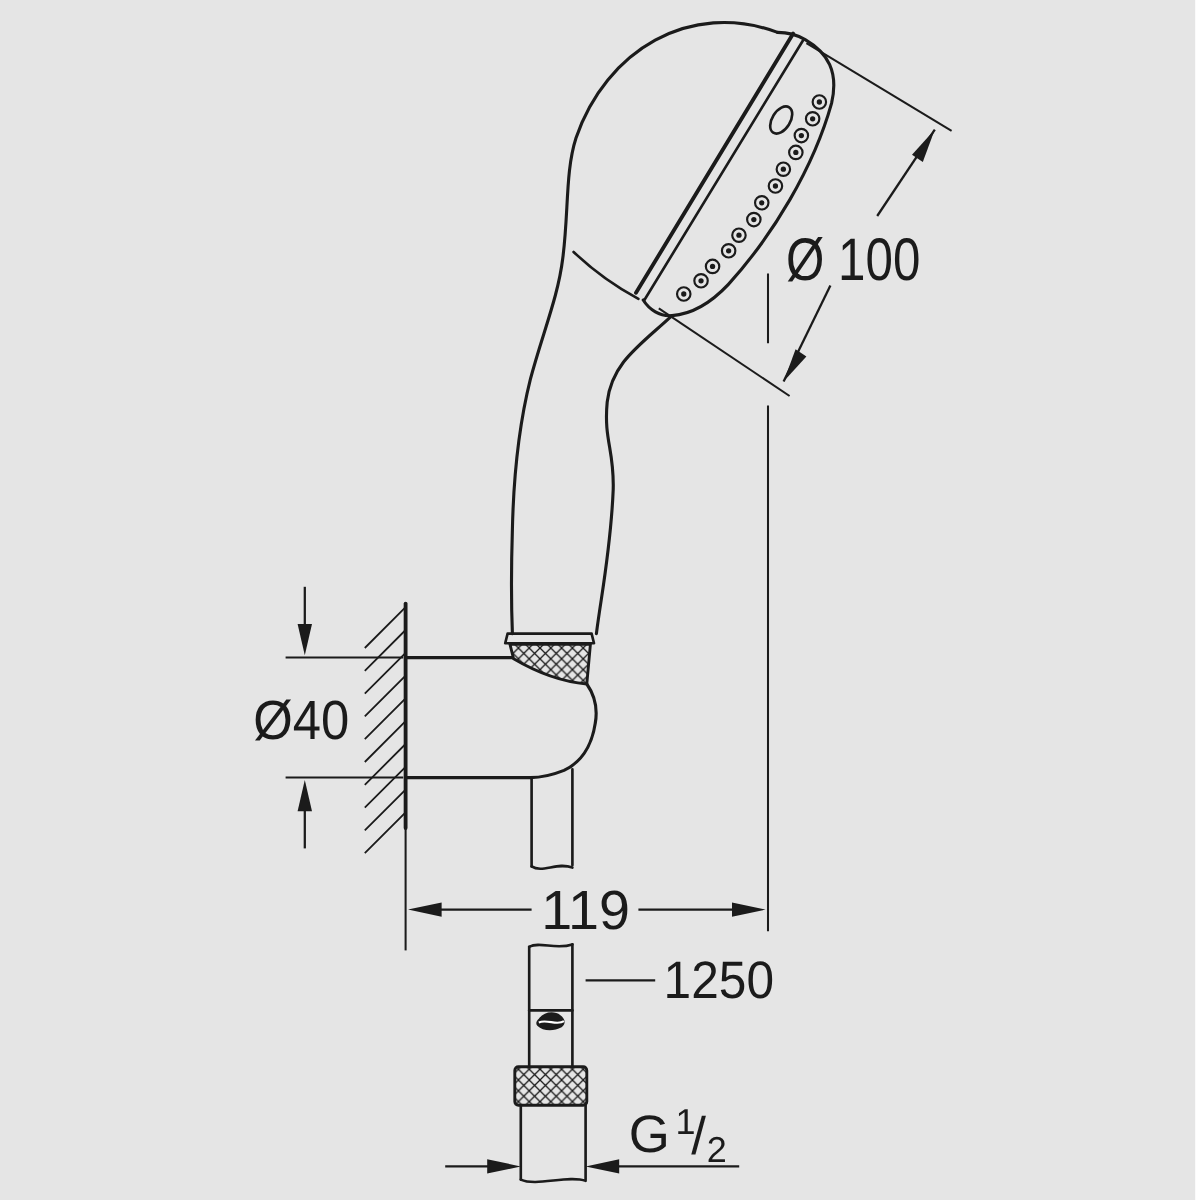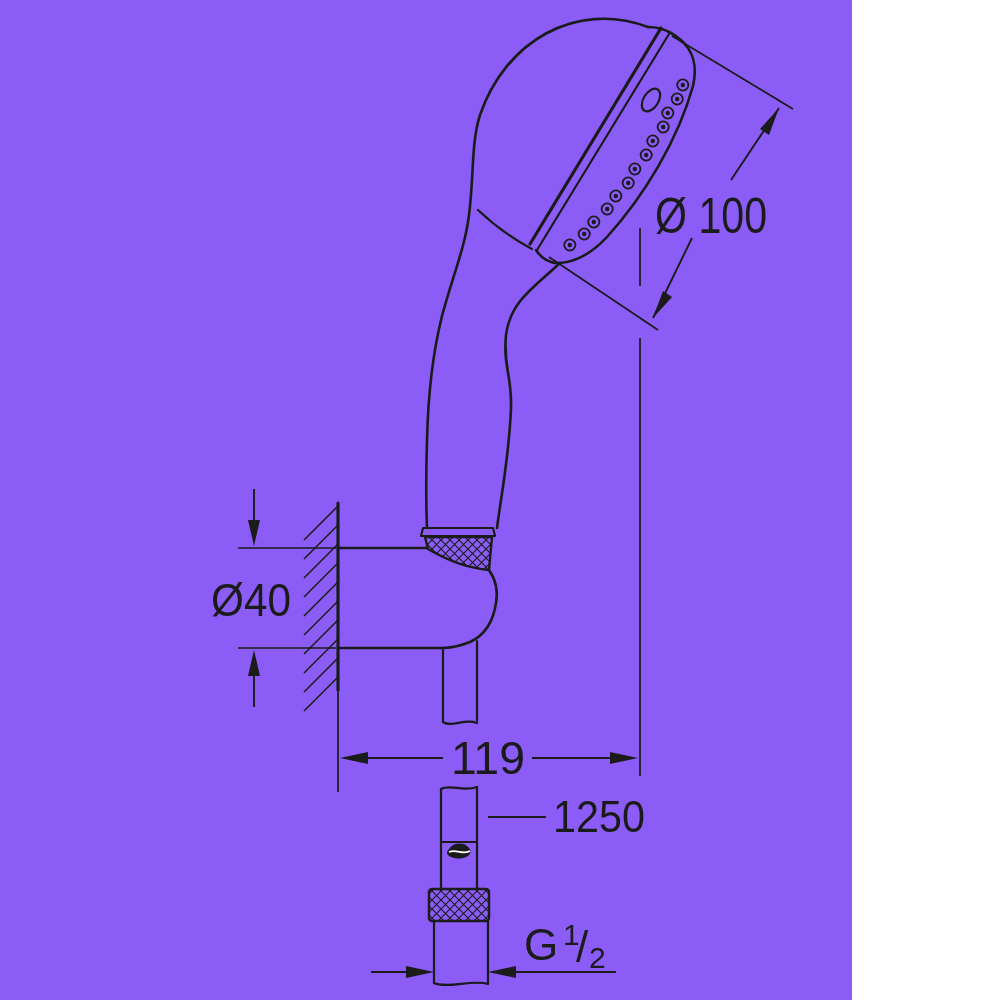--- a/index.html
+++ b/index.html
@@ -1,20 +1,20 @@
 <!DOCTYPE html>
 <html><head>
 <meta charset="utf-8">
 <style>
   html, body { margin: 0; padding: 0; background: #ffffff; }
   .canvas {
     position: relative;
-    width: 852px;
+    width: 996px;
     height: 1000px;
-    background: #8b5cf6;
+    background: #e5e5e5;
     font-family: "Liberation Sans", sans-serif;
     overflow: hidden;
   }
   svg { position: absolute; top: 0; left: 0; }
   .outline   { stroke: #1b1b1b; fill: none; stroke-width: 2.6; stroke-linecap: round; stroke-linejoin: round; }
   .outline-thick { stroke: #1b1b1b; fill: none; stroke-width: 3.2; stroke-linecap: round; }
   .outline-thin  { stroke: #1b1b1b; fill: none; stroke-width: 2.2; stroke-linecap: round; }
   .dimline   { stroke: #1b1b1b; fill: none; stroke-width: 1.9; stroke-linecap: butt; }
   .extline   { stroke: #1b1b1b; fill: none; stroke-width: 1.7; stroke-linecap: butt; }
   .hatchline { stroke: #1b1b1b; fill: none; stroke-width: 1.5; }

